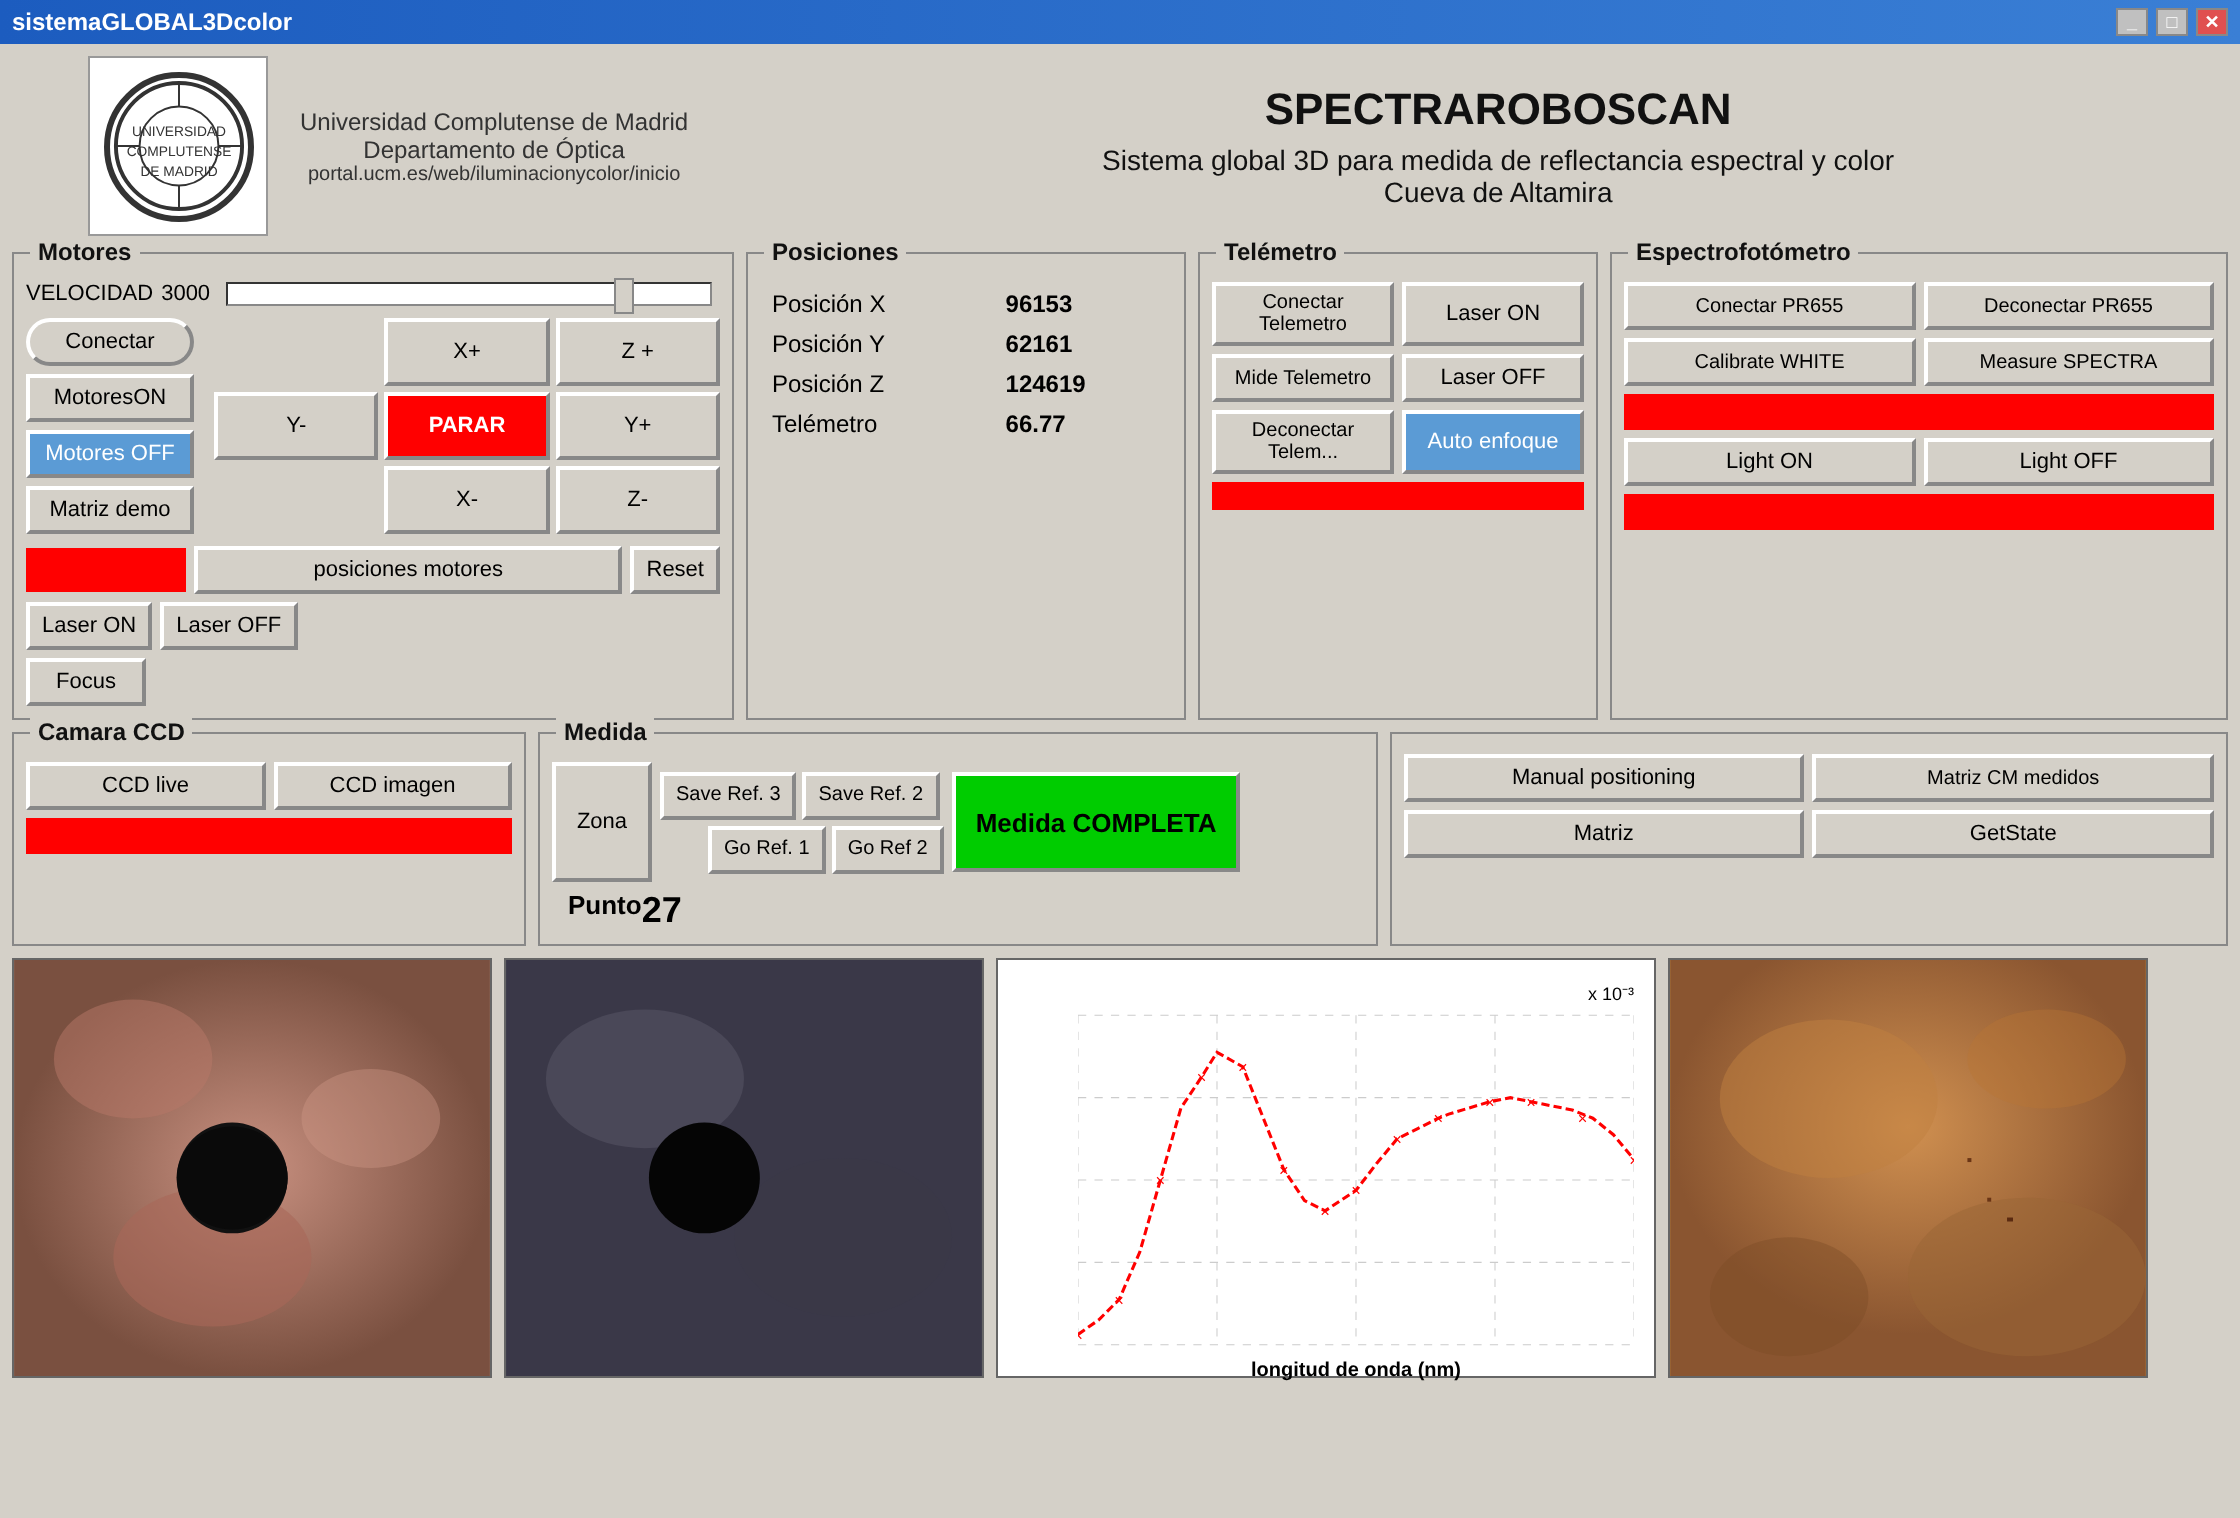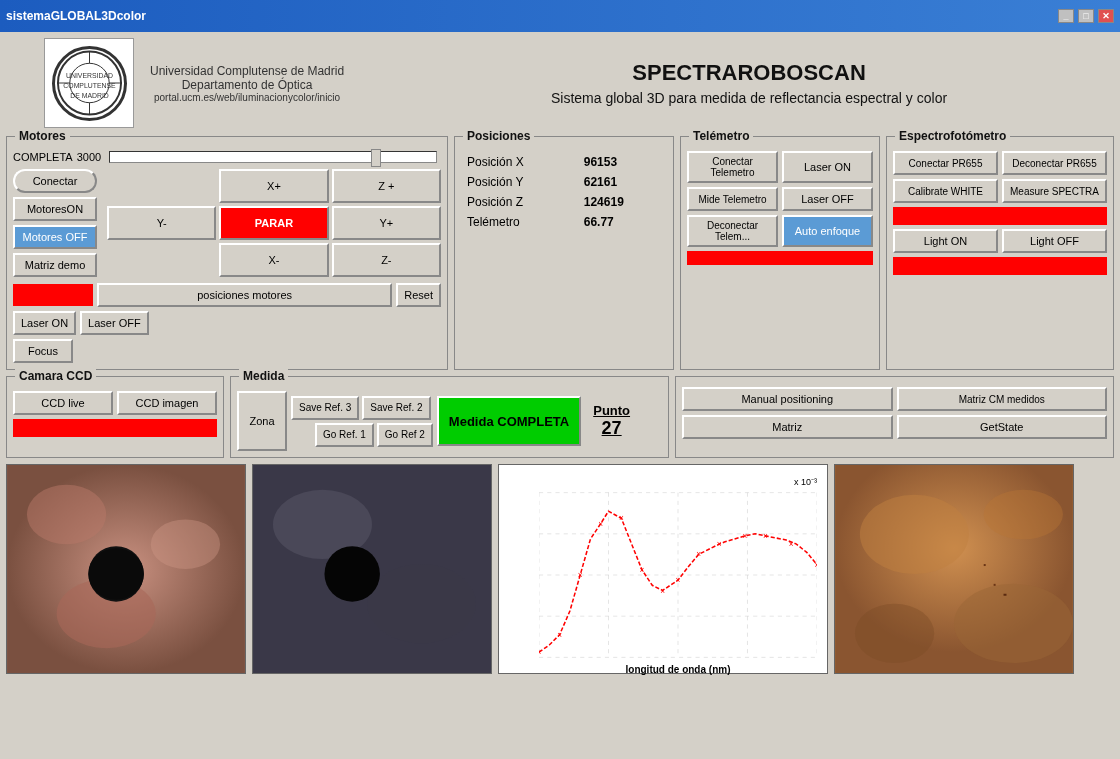--- a/index.html
+++ b/index.html
@@ -7,21 +7,21 @@
       background: #d4d0c8;
       font-family: 'Arial', sans-serif;
       font-size: 11px;
       width: 1120px;
       height: 759px;
       overflow: hidden;
     }
     .title-bar {
       background: linear-gradient(to right, #1c5cbf, #3a7fd5);
       color: white;
-      height: 32px;
+      height: 22px;
       display: flex;
       align-items: center;
       padding: 0 6px;
       font-size: 12px;
       font-weight: bold;
       justify-content: space-between;
     }
     .title-bar-controls { display: flex; gap: 4px; }
     .title-btn {
       background: #c0c0c0;
@@ -132,21 +132,21 @@
     .btn-blue {
       background: #5b9bd5;
       color: white;
     }
     .btn-green {
       background: #00cc00;
       color: black;
       font-weight: bold;
     }
     
-    .motores-panel { width: 442px; padding-top: 14px; }
+    .motores-panel { width: 361px; padding-top: 14px; }
     .motores-top { display: flex; align-items: center; margin-bottom: 6px; }
     .velocidad-label { font-size: 11px; margin-right: 4px; }
     .slider-track {
       flex: 1;
       height: 12px;
       background: white;
       border: 1px inset #888;
       position: relative;
       margin: 0 4px;
     }
@@ -172,26 +172,26 @@
     .posiciones-table tr td:last-child { font-weight: bold; }
     
     .telemetro-panel { width: 200px; padding-top: 14px; }
     .telemetro-btns { display: grid; grid-template-columns: 1fr 1fr; gap: 4px; }
     
     .espectro-panel { flex: 1; padding-top: 14px; }
     .espectro-grid { display: grid; grid-template-columns: 1fr 1fr; gap: 4px; }
 
     .second-row { display: flex; gap: 6px; margin-bottom: 6px; }
     
-    .camara-panel { width: 218px; padding-top: 14px; }
+    .camara-panel { width: 257px; padding-top: 14px; }
     .camara-btns { display: flex; gap: 4px; }
     
     .medida-panel { flex: 1; padding-top: 14px; }
     .medida-content { display: flex; align-items: center; gap: 4px; flex-wrap: wrap; }
-    .medida-right { margin-left: 8px; display: flex; flex-direction: column; align-items: center; text-decoration: underline; }
+    .medida-right { margin-left: 8px; display: flex; align-items: flex-start; }
 
     
     .bottom-row { display: flex; gap: 6px; height: 210px; }
     .image-placeholder {
       flex: 1;
       background: #7a6555;
       border: 1px solid #666;
       max-width: 240px;
     }
     .image-placeholder-2 {
@@ -255,29 +255,30 @@
       </div>
     </div>
     <div class="uni-info">
       <div>Universidad Complutense de Madrid</div>
       <div>Departamento de Óptica</div>
       <div style="font-size:10px;">portal.ucm.es/web/iluminacionycolor/inicio</div>
     </div>
     <div class="title-main">
       <h1>SPECTRAROBOSCAN</h1>
       <h2>Sistema global 3D para medida de reflectancia espectral y color</h2>
+      <h3>Cueva de Altamira</h3>
     </div>
   </div>
 
   <div class="panels-row">
 
     <div class="panel motores-panel">
       <span class="panel-title">Motores</span>
       <div class="motores-top">
-        <span class="velocidad-label">COMPLETA</span>
+        <span class="velocidad-label">VELOCIDAD</span>
         <span class="velocidad-label" style="margin-right:4px;">3000</span>
         <div class="slider-track" style="flex:1;">
           <div class="slider-thumb"></div>
         </div>
       </div>
       <div class="motores-controls">
         <div class="motores-left">
           <div class="btn" style="width:84px;border-radius:12px;">Conectar</div>
           <div class="btn" style="width:84px;">MotoresON</div>
           <div class="btn btn-blue" style="width:84px;">Motores OFF</div>

